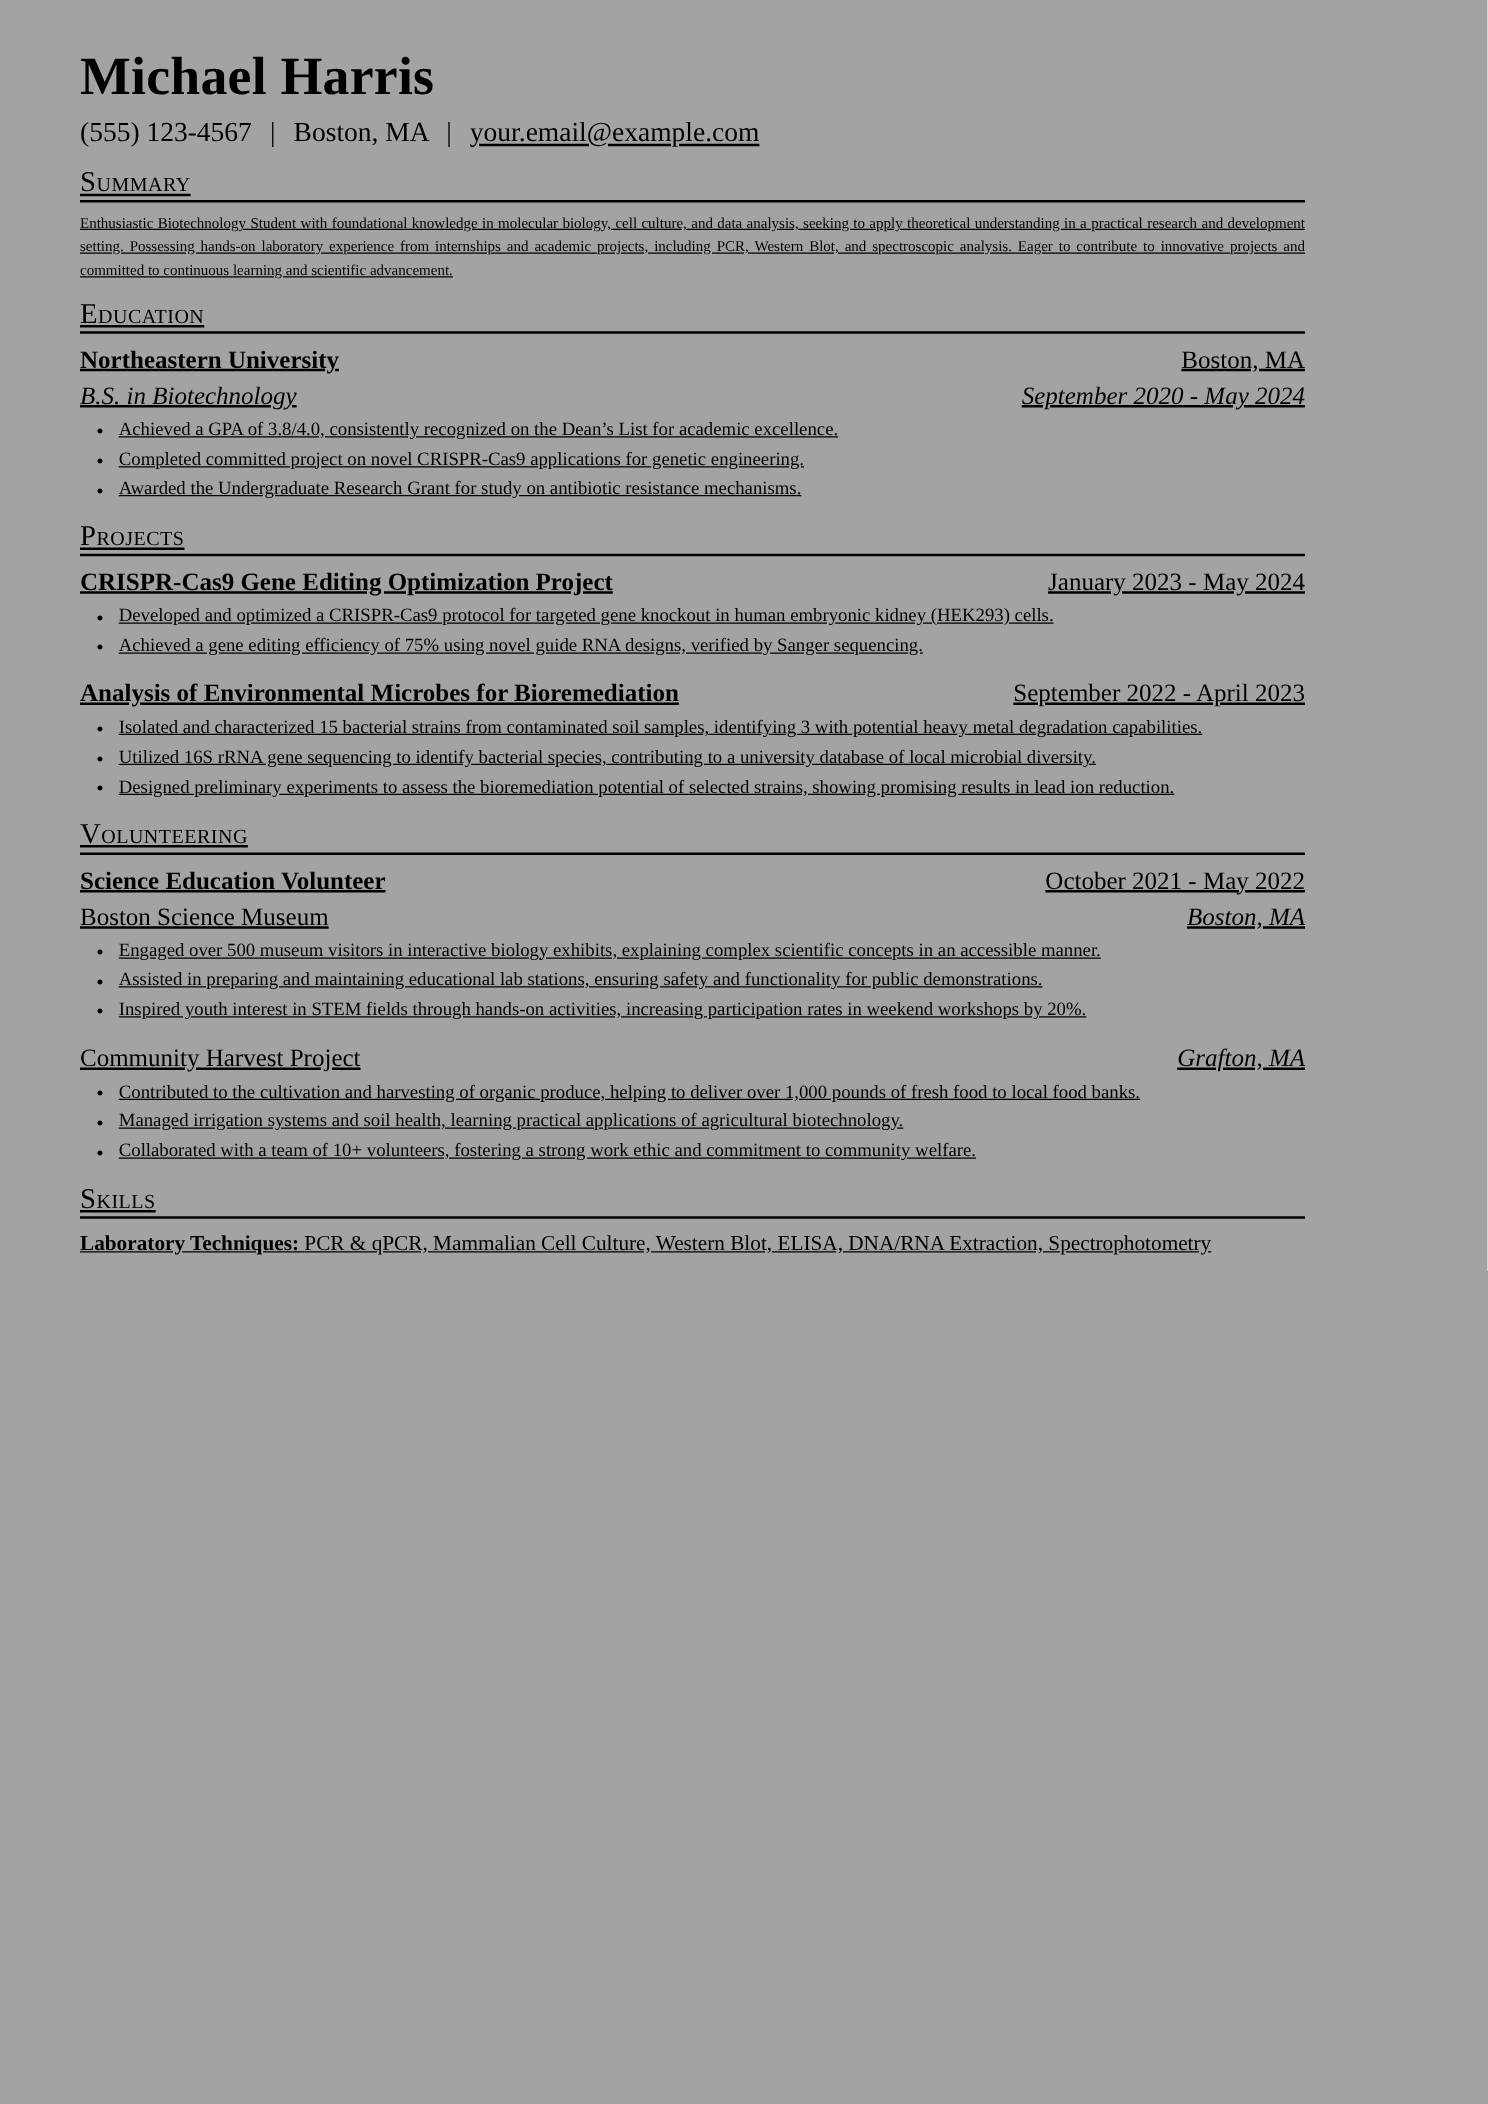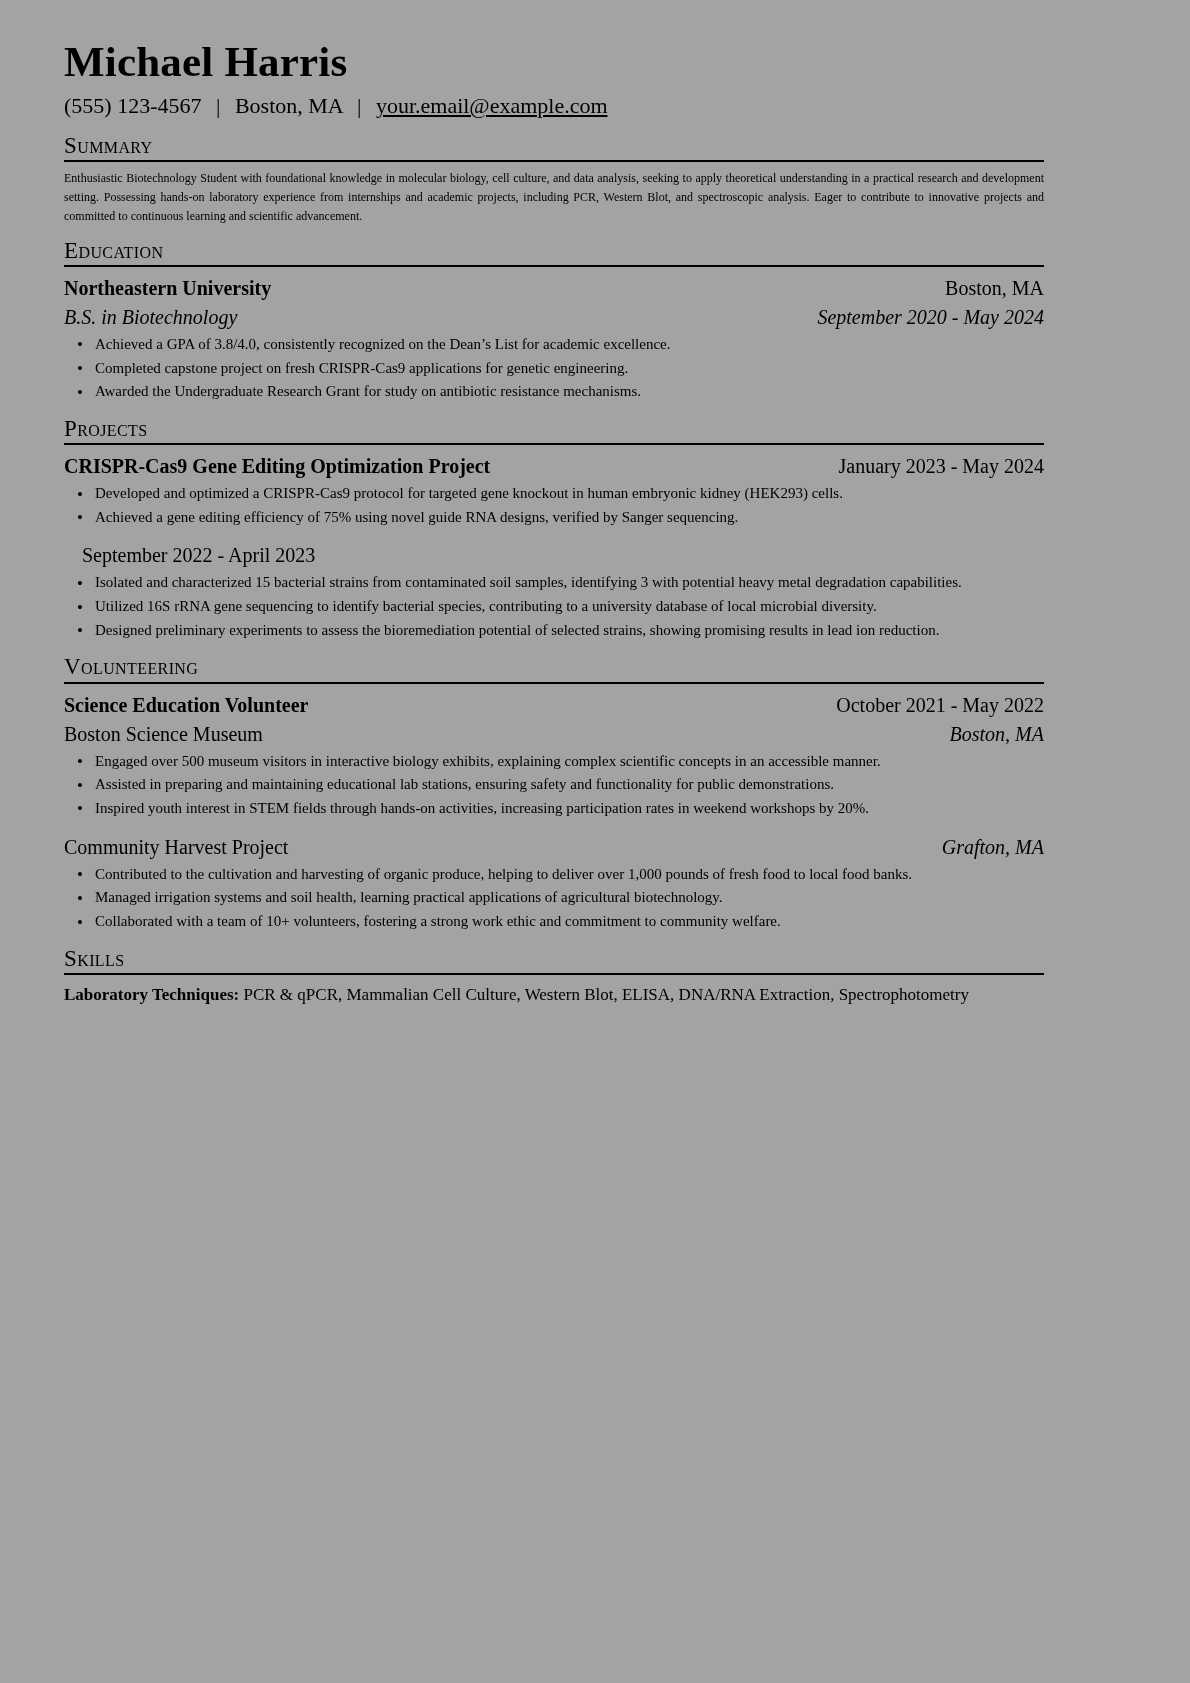--- a/index.html
+++ b/index.html
@@ -37,20 +37,21 @@
     padding: 0 9px;
     color: #000;
   }
   .contact-email {
     text-decoration: underline;
     text-underline-offset: 2px;
   }
   
   .section {
     margin-top: 11px;
+    text-decoration: underline;
   }
   .section-title {
     font-size: 23px;
     font-variant: small-caps;
     font-weight: 400;
     letter-spacing: 0.4px;
     line-height: 1.18;
     margin: 0 0 1px 0;
   }
   .rule {
@@ -146,21 +147,21 @@
         <div class="entry-row">
           <span class="entry-primary">Northeastern University</span>
           <span class="entry-right">Boston, MA</span>
         </div>
         <div class="entry-row">
           <span class="it">B.S. in Biotechnology</span>
           <span class="entry-right it">September 2020 - May 2024</span>
         </div>
         <ul class="bullets">
           <li>Achieved a GPA of 3.8/4.0, consistently recognized on the Dean’s List for academic excellence.</li>
-          <li>Completed capstone project on fresh CRISPR-Cas9 applications for genetic engineering.</li>
+          <li>Completed committed project on novel CRISPR-Cas9 applications for genetic engineering.</li>
           <li>Awarded the Undergraduate Research Grant for study on antibiotic resistance mechanisms.</li>
         </ul>
       </div>
     </div>
   </div>
 
   <div class="section">
     <div class="section-title">Projects</div>
     <hr class="rule">
     <div>
@@ -171,20 +172,21 @@
           <span class="entry-right">January 2023 - May 2024</span>
         </div>
         <ul class="bullets">
           <li>Developed and optimized a CRISPR-Cas9 protocol for targeted gene knockout in human embryonic kidney (HEK293) cells.</li>
           <li>Achieved a gene editing efficiency of 75% using novel guide RNA designs, verified by Sanger sequencing.</li>
         </ul>
       </div>
 
       <div class="entry">
         <div class="entry-row">
+          <span class="entry-primary">Analysis of Environmental Microbes for Bioremediation</span>
           <span class="entry-right">September 2022 - April 2023</span>
         </div>
         <ul class="bullets">
           <li>Isolated and characterized 15 bacterial strains from contaminated soil samples, identifying 3 with potential heavy metal degradation capabilities.</li>
           <li>Utilized 16S rRNA gene sequencing to identify bacterial species, contributing to a university database of local microbial diversity.</li>
           <li>Designed preliminary experiments to assess the bioremediation potential of selected strains, showing promising results in lead ion reduction.</li>
         </ul>
       </div>
 
     </div>

